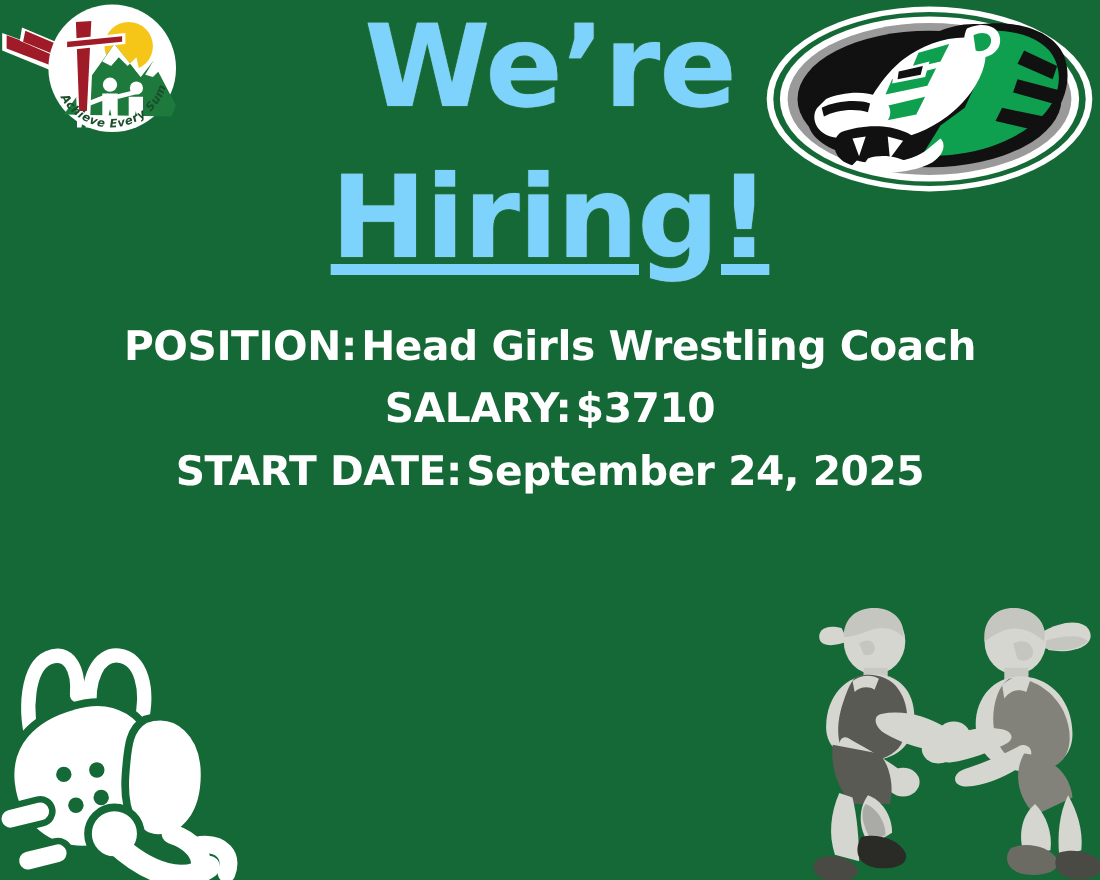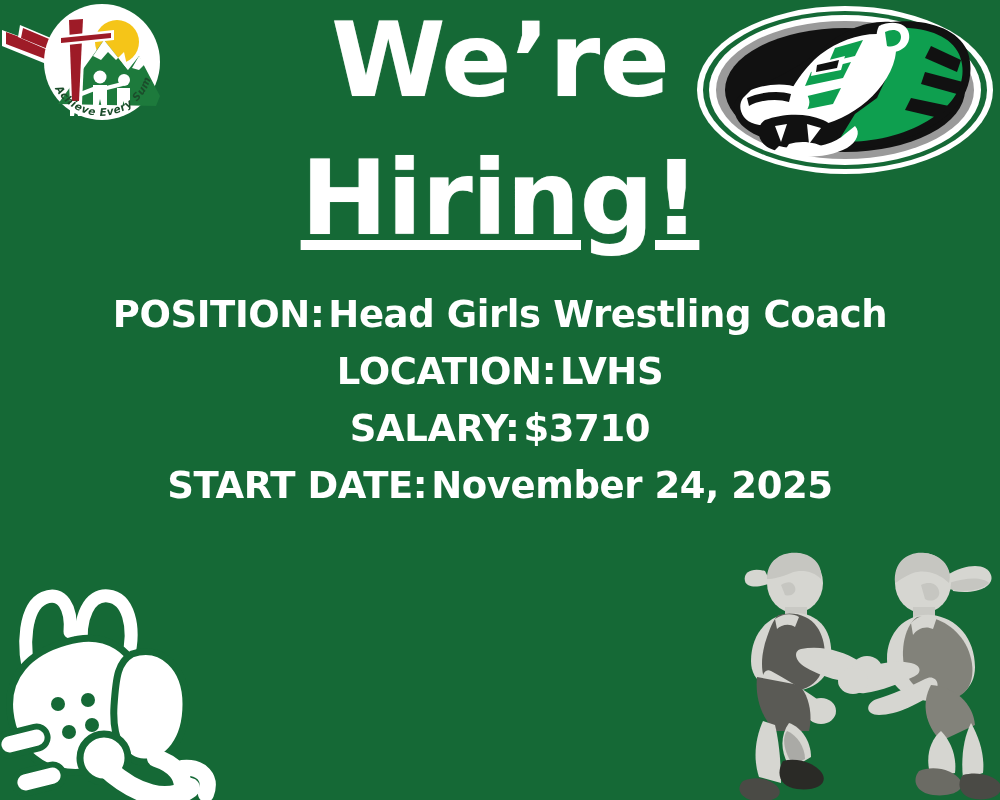--- a/index.html
+++ b/index.html
@@ -41,21 +41,21 @@
     position: absolute;
     left: 0;
     top: 8px;
     width: 1000px;
     text-align: center;
     line-height: 1.0;
     pointer-events: none;
   }
   #headline .hl-line {
     display: block;
-    color: #ffffff;
+    color: #7dd3fc;
     font-family: "DejaVu Sans", sans-serif;
     font-weight: bold;
     font-size: 104px;
     letter-spacing: -1px;
     text-shadow: 0 0 1px rgba(255,255,255,.45);
   }
   #headline .hl-line.line2 {
     margin-top: 34px;
     text-decoration: underline;
   }
@@ -218,30 +218,27 @@
     <span class="hl-line line1">We’re</span>
     <span class="hl-line line2">Hiring!</span>
   </div>
 
   <div id="details">
 
     <div class="detail-row">
       <span class="detail-label">POSITION:</span><span class="detail-value">Head Girls Wrestling Coach</span>
     </div>
 
-    <div class="detail-row">
-      <span class="detail-label">LOCATION:</span><span class="detail-value">LVHS</span>
-    </div>
 
     <div class="detail-row">
       <span class="detail-label">SALARY:</span><span class="detail-value">$3710</span>
     </div>
 
     <div class="detail-row">
-      <span class="detail-label">START DATE:</span><span class="detail-value">November 24, 2025</span>
+      <span class="detail-label">START DATE:</span><span class="detail-value">September 24, 2025</span>
     </div>
 
 
   </div>
 
   <div id="headgear">
     <svg viewBox="0 0 250 245" width="250" height="245">
       <g fill="none" stroke="#ffffff" stroke-width="13" stroke-linecap="round" stroke-linejoin="round">
 
         <path d="M36 110 C24 72 30 34 48 26 C66 18 76 36 74 60"></path>

